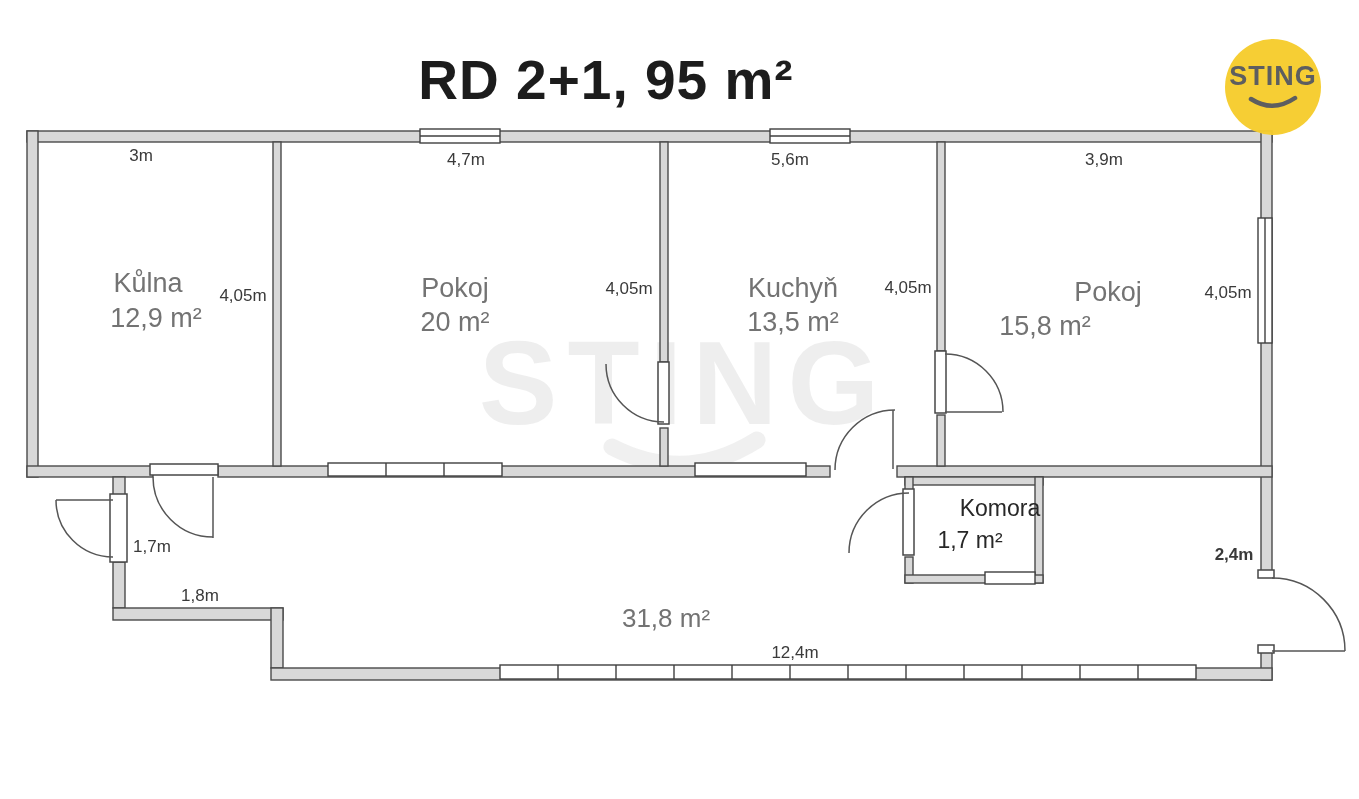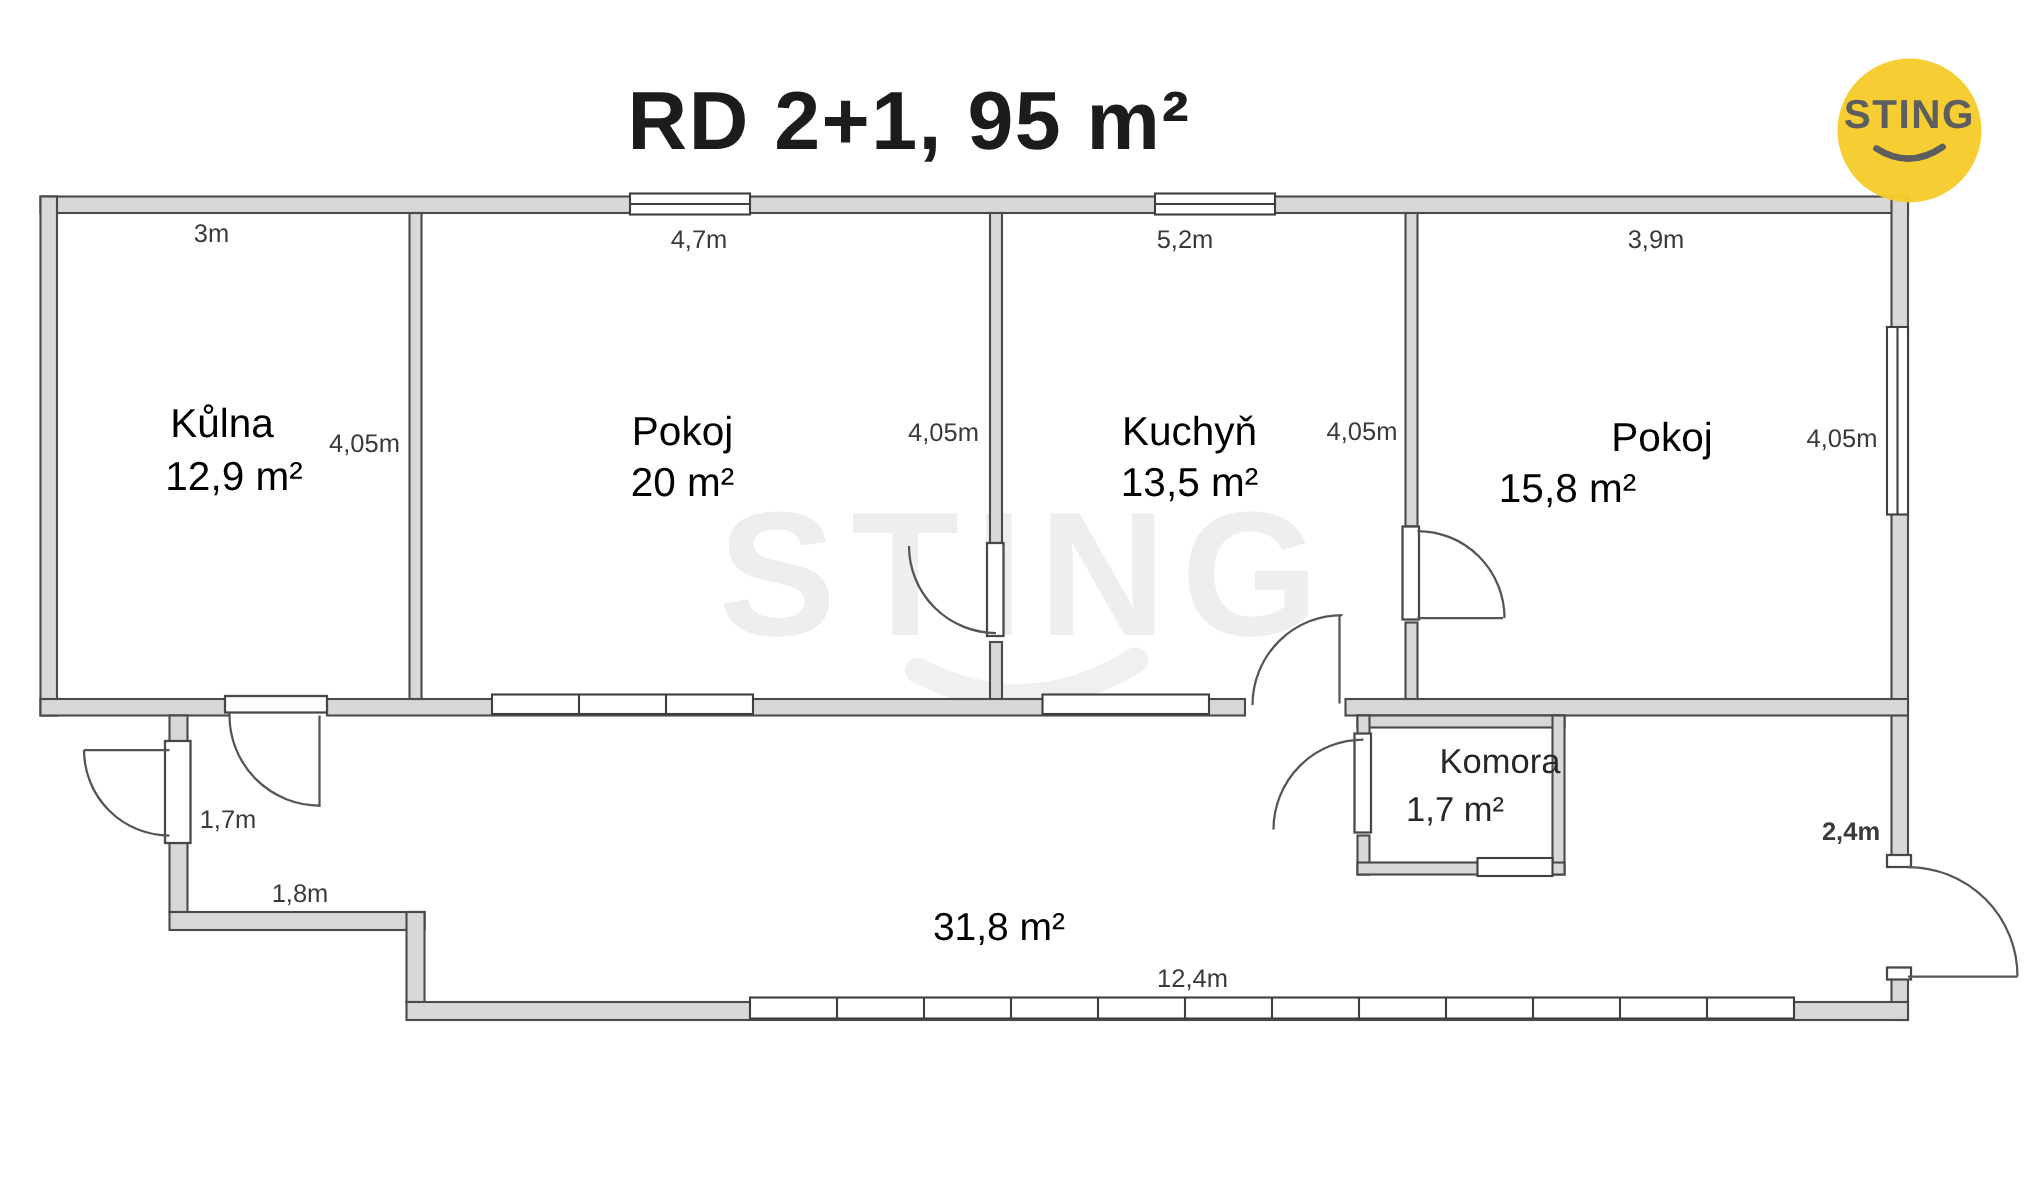--- a/index.html
+++ b/index.html
@@ -3,21 +3,21 @@
 <meta charset="utf-8">
 <style>
   html,body{margin:0;padding:0;background:#fff;}
   .page{position:relative;width:1359px;height:799px;background:#ffffff;overflow:hidden;
         font-family:"Liberation Sans",sans-serif;}
   .plan-svg{position:absolute;left:0;top:0;width:1359px;height:799px;}
   .page-title{position:absolute;left:580px;top:80px;transform:translate(-50%,-50%);
        font-size:55px;font-weight:600;color:#1c1c1c;letter-spacing:1px;white-space:nowrap;margin-left:26px;}
   .lbl{position:absolute;transform:translate(-50%,-50%);white-space:nowrap;color:#3a3a3a;}
   .dim{font-size:17px;}
-  .room{font-size:27px;color:#000000;}
+  .room{font-size:27px;color:#737373;}
   .room-sm{font-size:23px;color:#272727;}
   .logo{position:absolute;left:1225px;top:39px;width:96px;height:96px;border-radius:50%;
         background:#f6cd2e;opacity:.97;display:flex;flex-direction:column;align-items:center;
         justify-content:center;z-index:5;}
   .logo-text{font-size:27px;font-weight:bold;color:#58595b;letter-spacing:1px;line-height:1;}
   .logo-smile{margin-top:4px;}
   .watermark-text{position:absolute;left:684px;top:383px;transform:translate(-50%,-50%);
         font-size:118px;font-weight:bold;letter-spacing:10px;color:rgba(90,90,90,0.10);z-index:0;}
 </style>
 </head>
@@ -122,21 +122,21 @@
       <rect x="1258" y="645" width="16" height="8" fill="#ffffff" stroke="#474747"></rect>
       <line x1="1272" y1="651" x2="1345" y2="651"></line>
       <path d="M1272,578 A73,73 0 0 1 1345,651"></path>
     </g>
   </svg>
 
   <div class="page-title">RD 2+1, 95 m²</div>
 
   <span class="lbl dim" style="left:141px;top:156px;">3m</span>
   <span class="lbl dim" style="left:466px;top:160px;">4,7m</span>
-  <span class="lbl dim" style="left:790px;top:160px;">5,2m</span>
+  <span class="lbl dim" style="left:790px;top:160px;">5,6m</span>
   <span class="lbl dim" style="left:1104px;top:160px;">3,9m</span>
 
   <span class="lbl dim" style="left:243px;top:296px;">4,05m</span>
   <span class="lbl dim" style="left:629px;top:289px;">4,05m</span>
   <span class="lbl dim" style="left:908px;top:288px;">4,05m</span>
   <span class="lbl dim" style="left:1228px;top:293px;">4,05m</span>
 
   <span class="lbl room" style="left:148px;top:283px;">Kůlna</span>
   <span class="lbl room" style="left:156px;top:318px;">12,9 m²</span>
   <span class="lbl room" style="left:455px;top:288px;">Pokoj</span>

